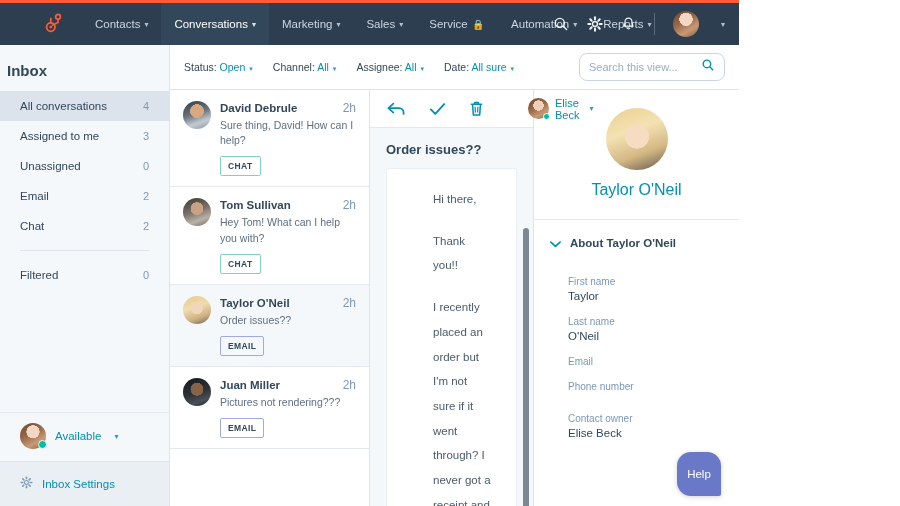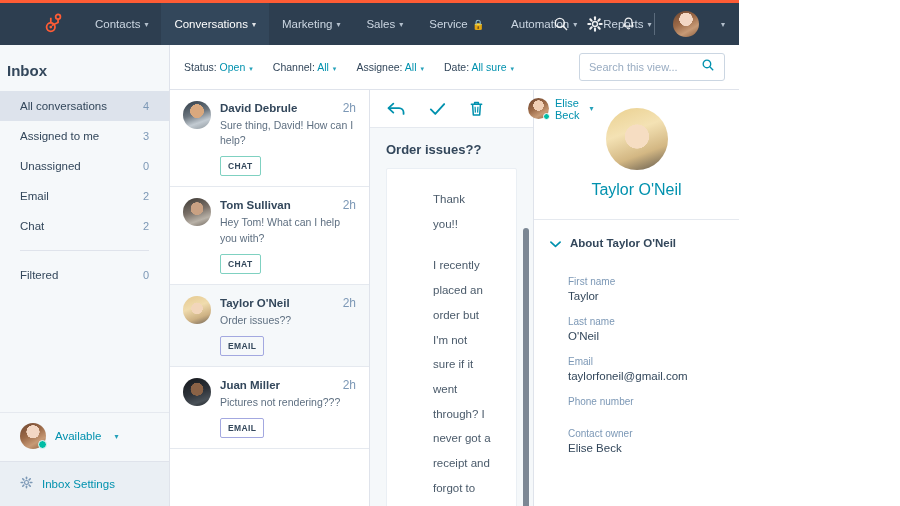--- a/index.html
+++ b/index.html
@@ -71,21 +71,21 @@
   .filterbar {
     height: 45px; flex: 0 0 45px; display: flex; align-items: center;
     border-bottom: 1px solid #DFE3EB; padding: 0 14px; background: #fff;
   }
   .filter { font-size: 10.5px; color: #33475B; margin-right: 20px; white-space: nowrap; }
   .filter b { font-weight: normal; }
   .filter .val { color: #0091AE; cursor: pointer; }
   .filter .val .caret { font-size: 7px; }
   .fspacer { flex: 1 1 auto; }
   .searchbox {
-    width: 146px; height: 28px; border: 1px solid #CBD6E2; border-radius: 3px;
+    width: 146px; height: 28px; border: 1px solid #CBD6E2; border-radius: 8px;
     display: flex; align-items: center; padding: 0 9px; gap: 6px; background: #fff;
   }
   .searchbox input {
     border: none; outline: none; font-size: 11px; color: #33475B;
     font-family: "Liberation Sans", sans-serif; width: 100%; background: transparent;
   }
   .searchbox input::placeholder { color: #99ACC2; }
 
   .panes { flex: 1 1 auto; display: flex; min-height: 0; }
 
@@ -431,20 +431,21 @@
                 <div class="dot-online"></div>
               </div>
               <span class="nm">Elise Beck</span>
               <span class="caret" style="color:#0091AE;">▾</span>
             </div>
           </div>
 
           <div class="thread-scroll">
             <div class="subject">Order issues??</div>
             <div class="msgcard">
+              <p>Hi there,</p>
               <p>Thank you!!</p>
               <p>I recently placed an order but I'm not sure if it went through? I never got a receipt and forgot to take a screenshot of the confirmation screen. Any way you could look it up for me and try resending the confirmation?</p>
               <p>Taylor</p>
             </div>
             <div class="replybar">
               <span>
                 <svg width="17" height="13" viewBox="0 0 22 18">
                     <path d="M8 3 L2.5 8 L8 13" fill="none" stroke="#0091AE" stroke-width="1.9" stroke-linecap="round" stroke-linejoin="round"></path>
                     <path d="M2.9 8 H14.5 a5 5 0 0 1 5 5 v1.5" fill="none" stroke="#0091AE" stroke-width="1.9" stroke-linecap="round"></path>
                   </svg>
@@ -468,25 +469,25 @@
                 </svg>
             </span>
             <span class="c-sec-title">About Taylor O'Neil</span>
           </div>
           <div class="c-fields">
             <div class="c-label">First name</div>
             <div class="c-value">Taylor</div>
             <div class="c-label">Last name</div>
             <div class="c-value">O'Neil</div>
             <div class="c-label">Email</div>
-            <div class="c-value">taylorfoneil@gmail.com</div>
             <div class="c-label">Phone number</div>
             <div class="c-value empty"></div>
             <div class="c-label">Contact owner</div>
             <div class="c-value">Elise Beck</div>
           </div>
         </div>
 
       </div>
     </div>
   </div>
 
+  <div class="help">Help</div>
 </div>
 
 </body></html>

